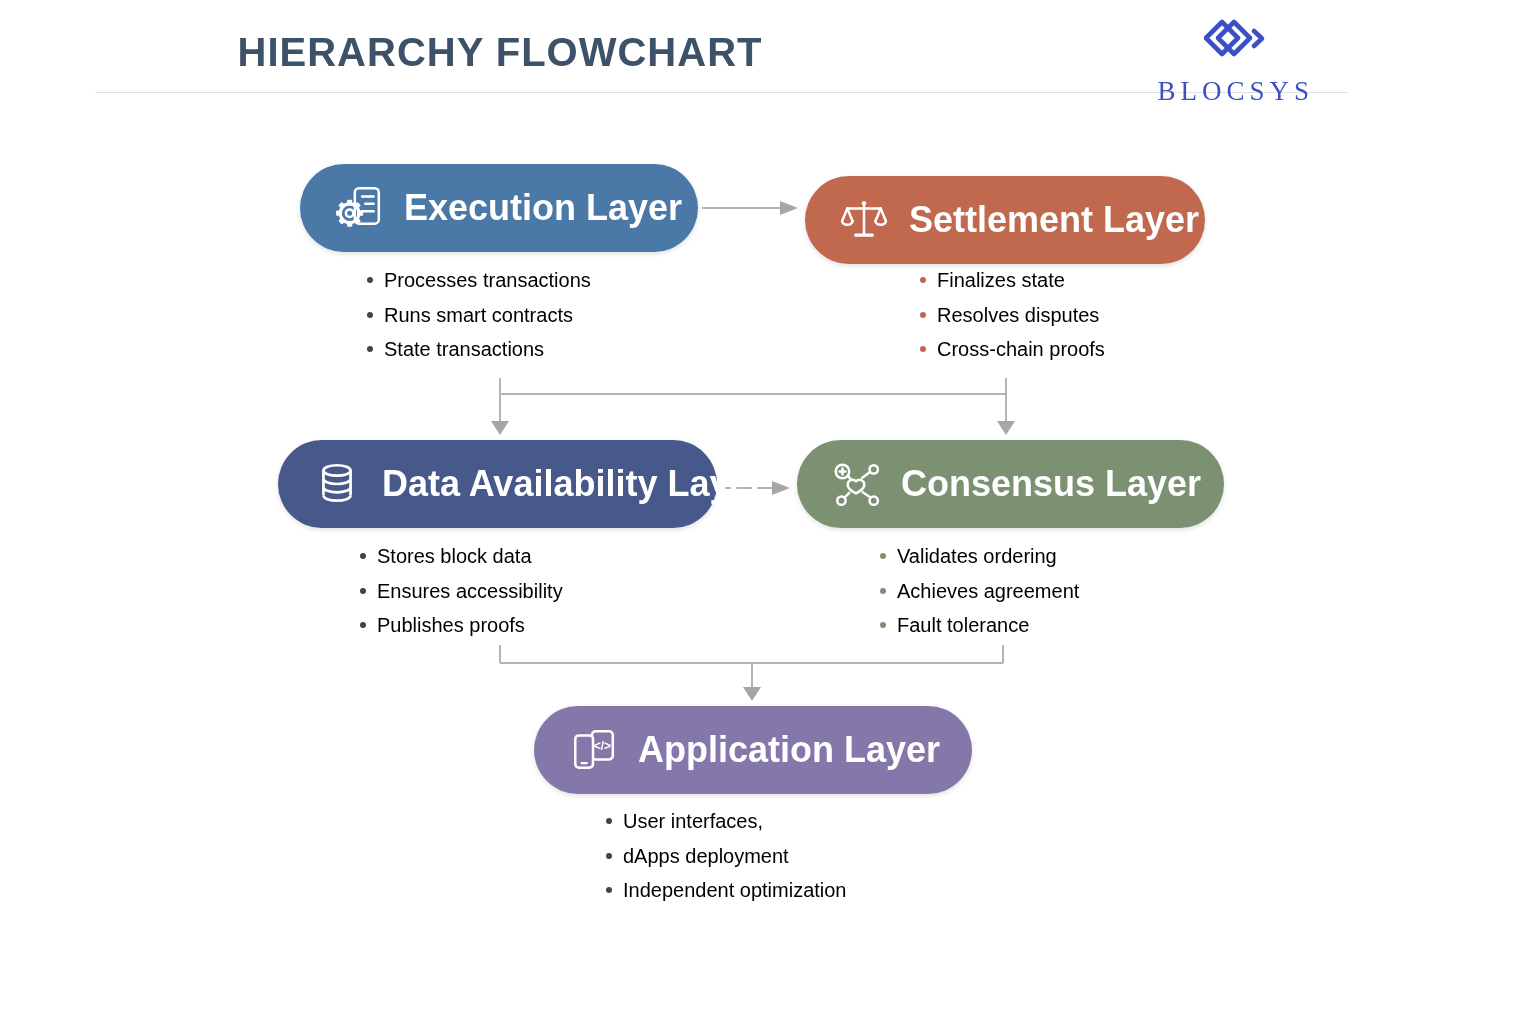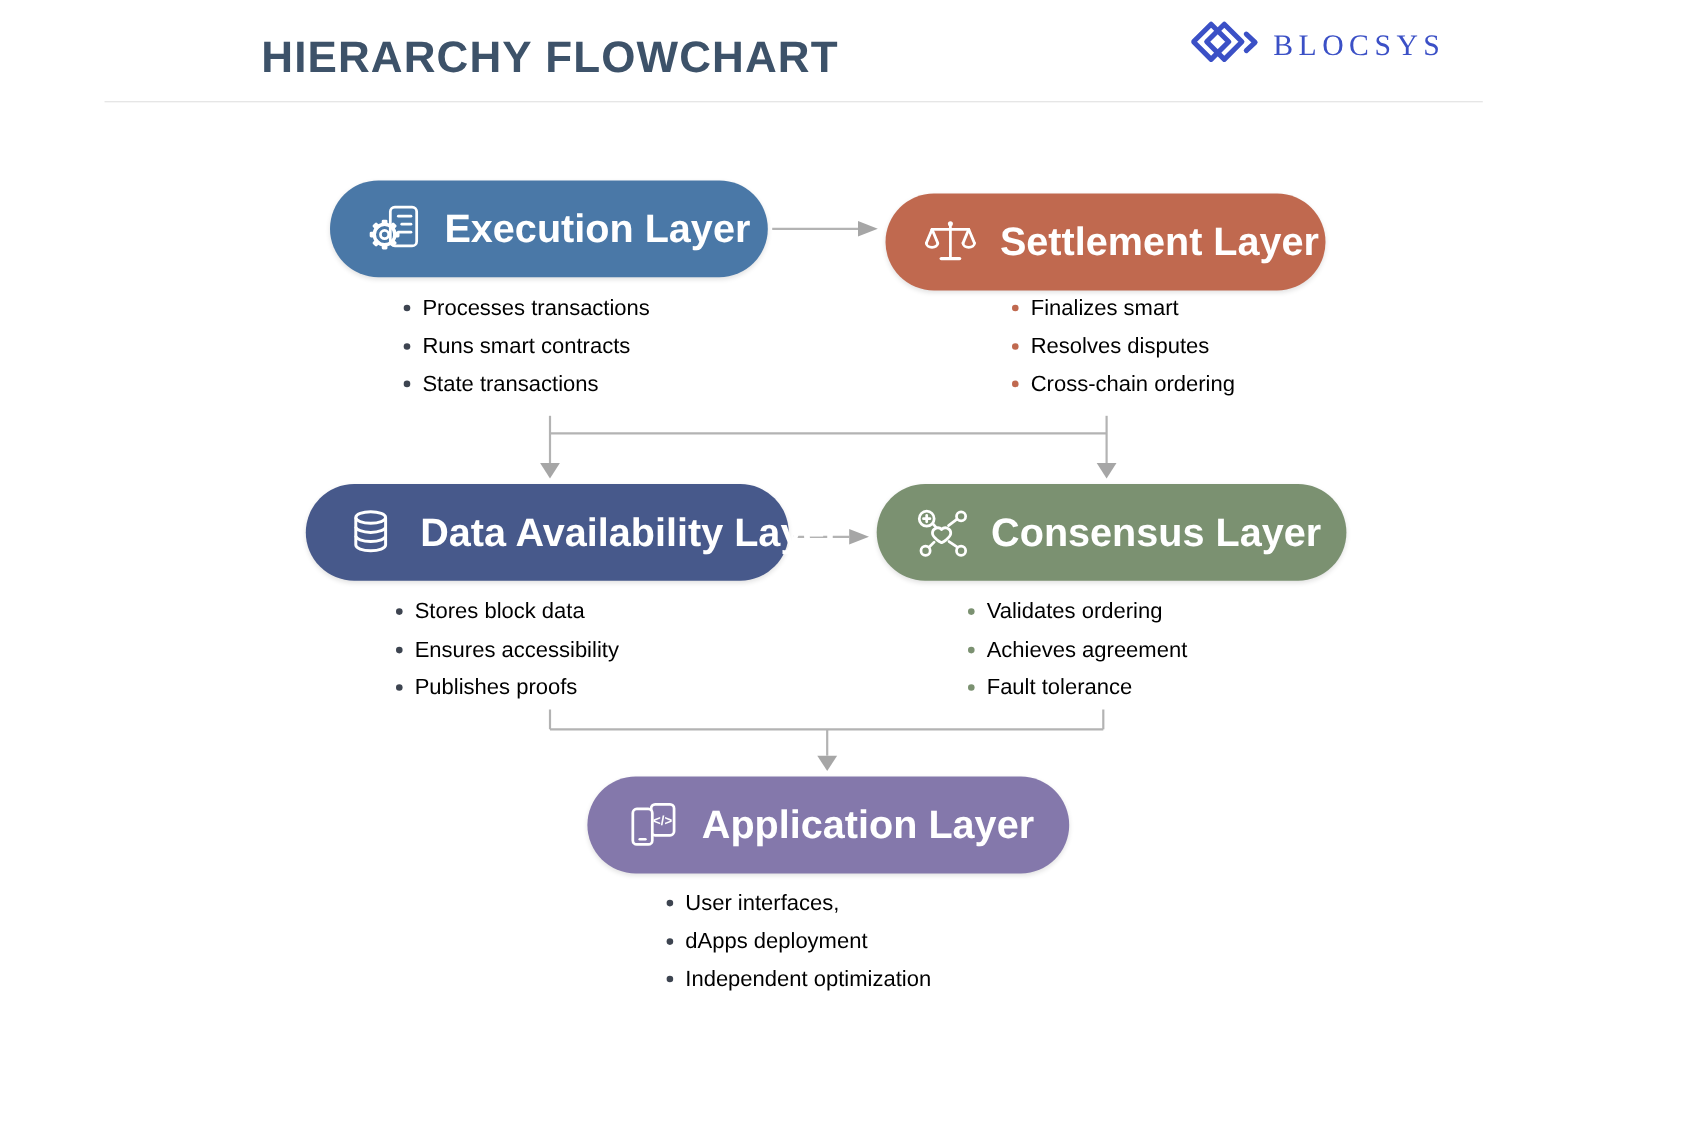--- a/index.html
+++ b/index.html
@@ -3,21 +3,21 @@
 <meta charset="utf-8">
 <style>
   html,body{margin:0;padding:0;}
   body{font-family:"Liberation Sans",sans-serif;background:#ffffff;}
   .canvas{position:relative;width:1348px;height:1024px;background:#ffffff;overflow:hidden;}
 
   
   .page-title{position:absolute;top:30px;left:0;width:1000px;text-align:center;
     font-size:40px;font-weight:bold;letter-spacing:1px;color:#3d5269;}
   .title-divider{position:absolute;top:92px;left:95px;width:1345px;height:1px;background:#e0e0e0;}
-  .brand{position:absolute;top:16px;right:34px;display:flex;align-items:center;gap:10px;}
+  .brand{position:absolute;top:16px;right:34px;display:flex;align-items:center;gap:10px;flex-direction:column;}
   .brand-text{font-family:"Liberation Serif",serif;font-size:27px;letter-spacing:5px;
     color:#3b50c6;font-weight:500;}
 
   
   .pill{position:absolute;height:88px;border-radius:44px;display:flex;align-items:center;
     padding:0 34px;box-sizing:border-box;box-shadow:0 2px 5px rgba(0,0,0,0.12);}
   .pill .icon{width:50px;height:50px;flex:0 0 auto;margin-right:20px;}
   .pill .label{color:#ffffff;font-size:36px;font-weight:bold;white-space:nowrap;}
   .pill-execution{left:300px;top:164px;width:398px;}
   .pill-settlement{left:805px;top:164px;width:400px;}
@@ -128,23 +128,23 @@
         <path d="M3,25 a5,3.6 0 0 0 10,0"></path>
         <path d="M40,13 L35,25"></path>
           <path d="M40,13 L45,25"></path>
         <path d="M35,25 a5,3.6 0 0 0 10,0"></path>
         <line x1="16" y1="38.5" x2="32" y2="38.5" stroke-width="3"></line>
       </svg>
     </span>
     <span class="label">Settlement Layer</span>
   </div>
   <ul class="bullets dots-orange list-settlement">
-    <li>Finalizes smart</li>
+    <li>Finalizes state</li>
     <li>Resolves disputes</li>
-    <li>Cross-chain ordering</li>
+    <li>Cross-chain proofs</li>
   </ul>
 
   <div class="pill pill-data" style="background-color: rgb(71, 89, 139);">
     <span class="icon">
       <svg viewBox="0 0 48 48" width="50" height="50" fill="none" stroke="#fff" stroke-width="2.6">
         <ellipse cx="24" cy="11" rx="13" ry="5"></ellipse>
         <path d="M11,11 V35"></path>
           <path d="M37,11 V35"></path>
         <path d="M11,19 a13,5 0 0 0 26,0"></path>
         <path d="M11,27 a13,5 0 0 0 26,0"></path>

